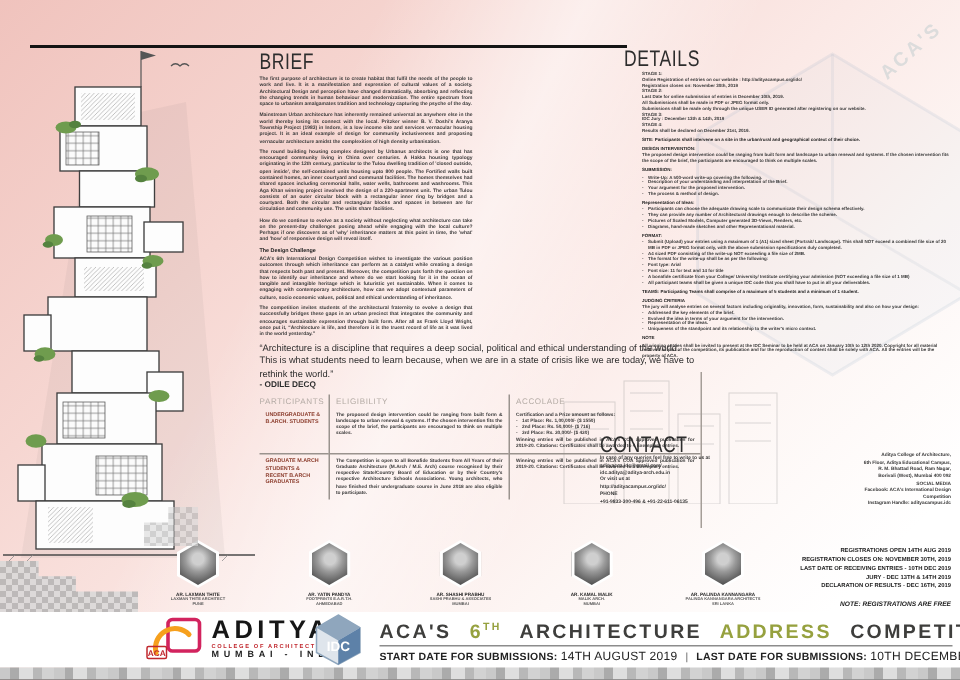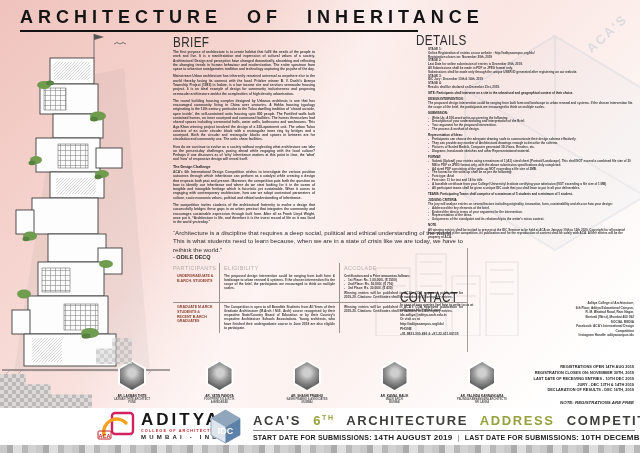--- a/index.html
+++ b/index.html
@@ -59,21 +59,21 @@
   .jfirm{font-size:2.7px;font-weight:600;color:#5a5a5a;line-height:1.35;}
   
   .footer{left:0;top:408px;width:640px;height:37px;background:#fff;}
   .adi-name{font-size:17px;font-weight:800;letter-spacing:3px;color:#161616;line-height:1;}
   .adi-sub{font-size:3.8px;font-weight:700;letter-spacing:1.1px;color:#c0272d;margin-top:.5px;}
   .adi-loc{font-size:6px;font-weight:700;letter-spacing:3.2px;color:#1d1d1d;margin-top:1px;}
   .comp-title{font-size:13px;font-weight:600;letter-spacing:1.6px;word-spacing:7px;color:#3e3e3c;white-space:nowrap;}
   .olive{color:#96a13f;}
   .comp-rule{height:1px;background:#8c8c8c;margin-top:1.5px;}
   .comp-dates{font-size:7px;font-weight:700;color:#222;margin-top:1.5px;letter-spacing:.2px;white-space:nowrap;}
-  .comp-dates .val{font-size:8px;font-weight:700;text-align:right;}
+  .comp-dates .val{font-size:8px;font-weight:400;text-align:right;}
   .comp-dates .sep{color:#9a9a9a;padding:0 3px;}
   
   .checker{background-color:#d9d9d9;background-image:
     linear-gradient(45deg,#b3b3b3 25%,transparent 25%,transparent 75%,#b3b3b3 75%),
     linear-gradient(45deg,#b3b3b3 25%,transparent 25%,transparent 75%,#b3b3b3 75%);
     background-position:0 0,4px 4px;background-size:8px 8px;}
   .strip{left:0;top:445px;width:640px;height:8px;
     background:repeating-linear-gradient(90deg,#c9c9c9 0 7px,#ababab 7px 13px,#dedede 13px 22px,#b8b8b8 22px 28px,#d2d2d2 28px 36px);}
   .deco-bl{left:0;top:374px;width:92px;height:34px;opacity:.85;
     clip-path:polygon(0 0,28% 0,28% 30%,55% 30%,55% 60%,100% 60%,100% 100%,0 100%);}
@@ -87,21 +87,20 @@
 
 <div id="poster">
 
   <svg class="abs idc-watermark" width="230" height="230" viewBox="0 0 230 230">
     <polygon points="115,8 205,62 205,168 115,222 25,168 25,62" fill="rgba(160,185,210,0.10)" stroke="rgba(120,150,180,0.22)" stroke-width="2"></polygon>
     <polyline points="115,8 115,115 205,168" fill="none" stroke="rgba(120,150,180,0.18)" stroke-width="2"></polyline>
     <polyline points="25,62 115,115" fill="none" stroke="rgba(120,150,180,0.18)" stroke-width="2"></polyline>
   </svg>
   <div class="abs wm-text">ACA'S</div>
 
-  <div class="abs main-title">ARCHITECTURE OF INHERITANCE</div>
   <div class="abs title-rule"></div>
 
   <svg class="abs" style="left:-2px;top:28px;" width="178" height="348" viewBox="0 0 178 348">
     <defs>
       <pattern id="win" width="5" height="5" patternUnits="userSpaceOnUse">
         <rect width="5" height="5" fill="#fbfbfb"></rect>
         <path d="M0 2.5 H5 M2.5 0 V5" stroke="#777" stroke-width=".5"></path>
       </pattern>
       <pattern id="hatch" width="3" height="3" patternUnits="userSpaceOnUse">
         <path d="M0 3 L3 0" stroke="#9a9a9a" stroke-width=".4"></path>

